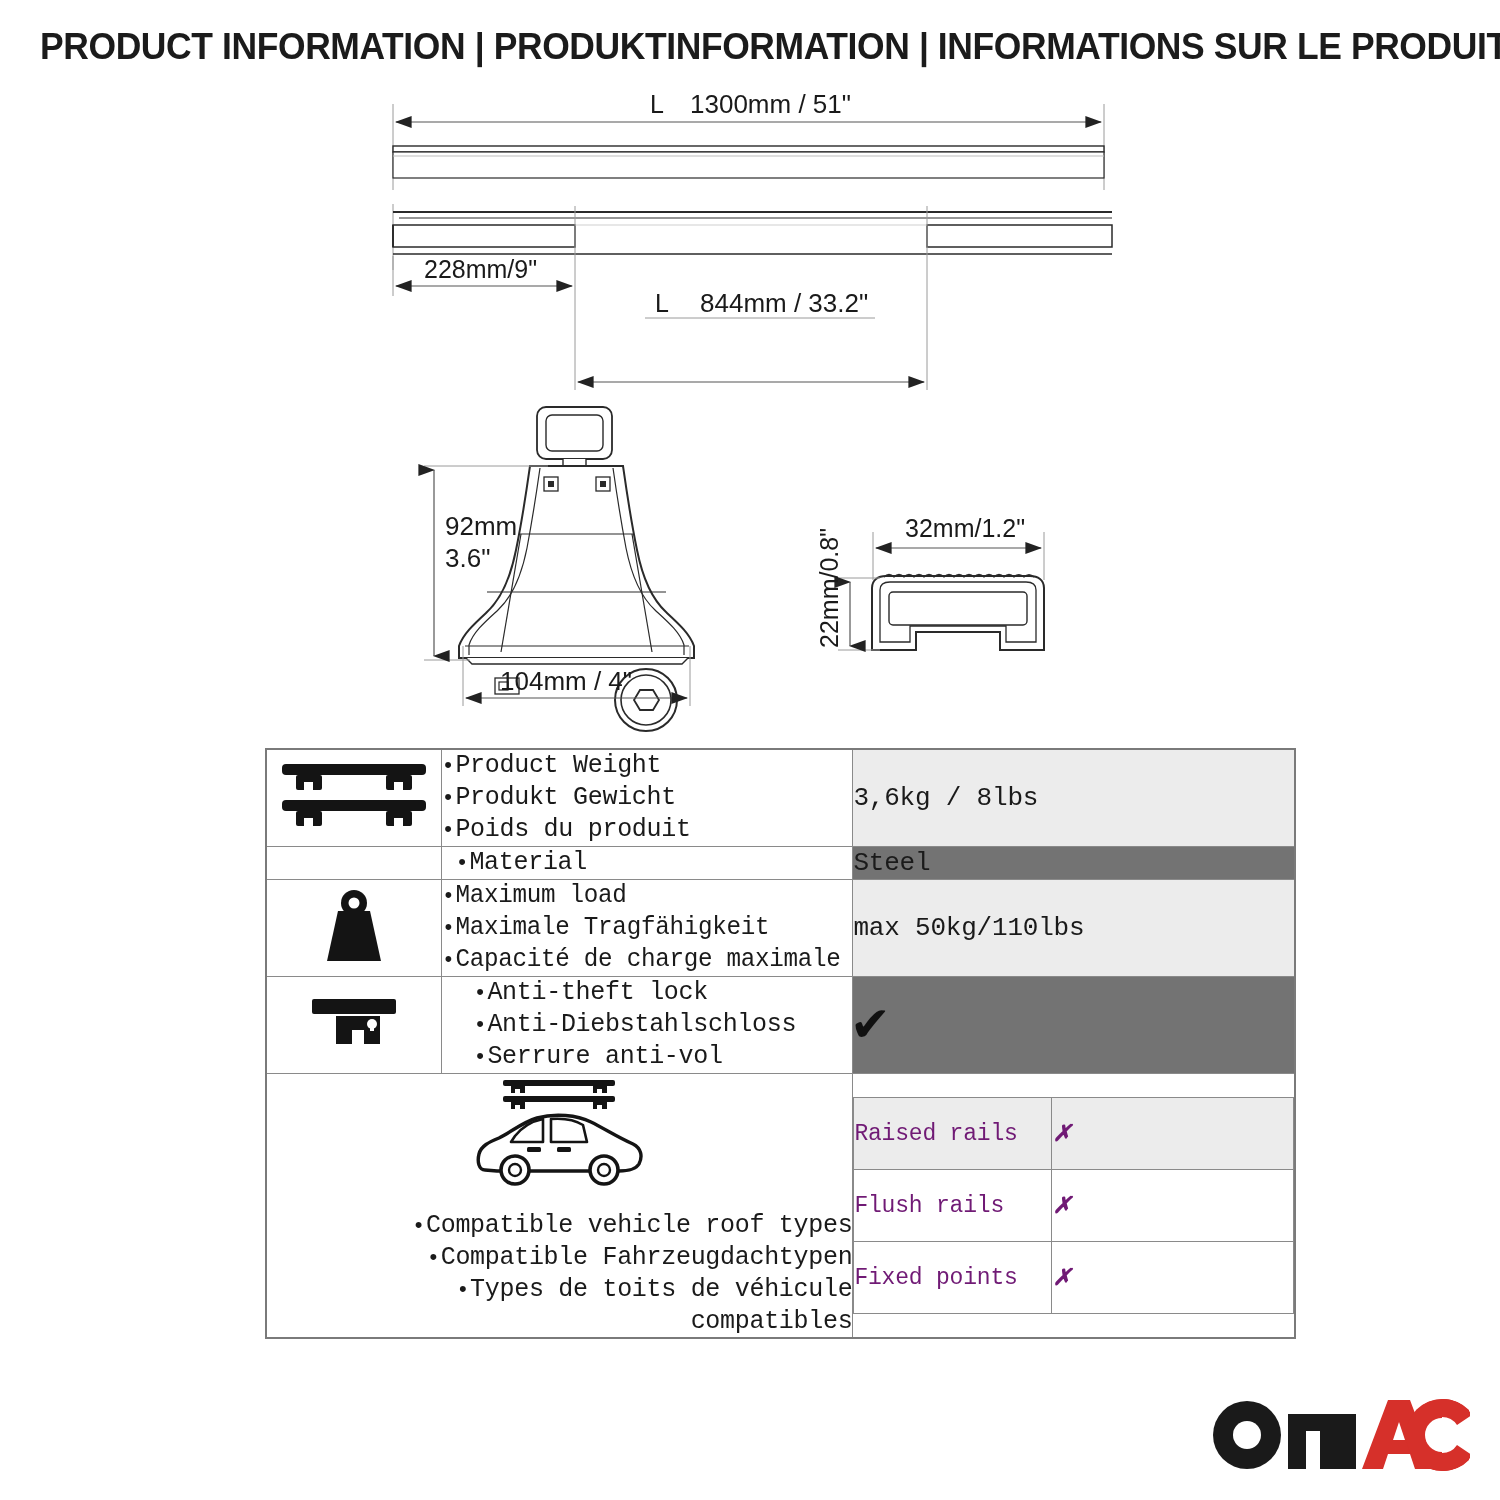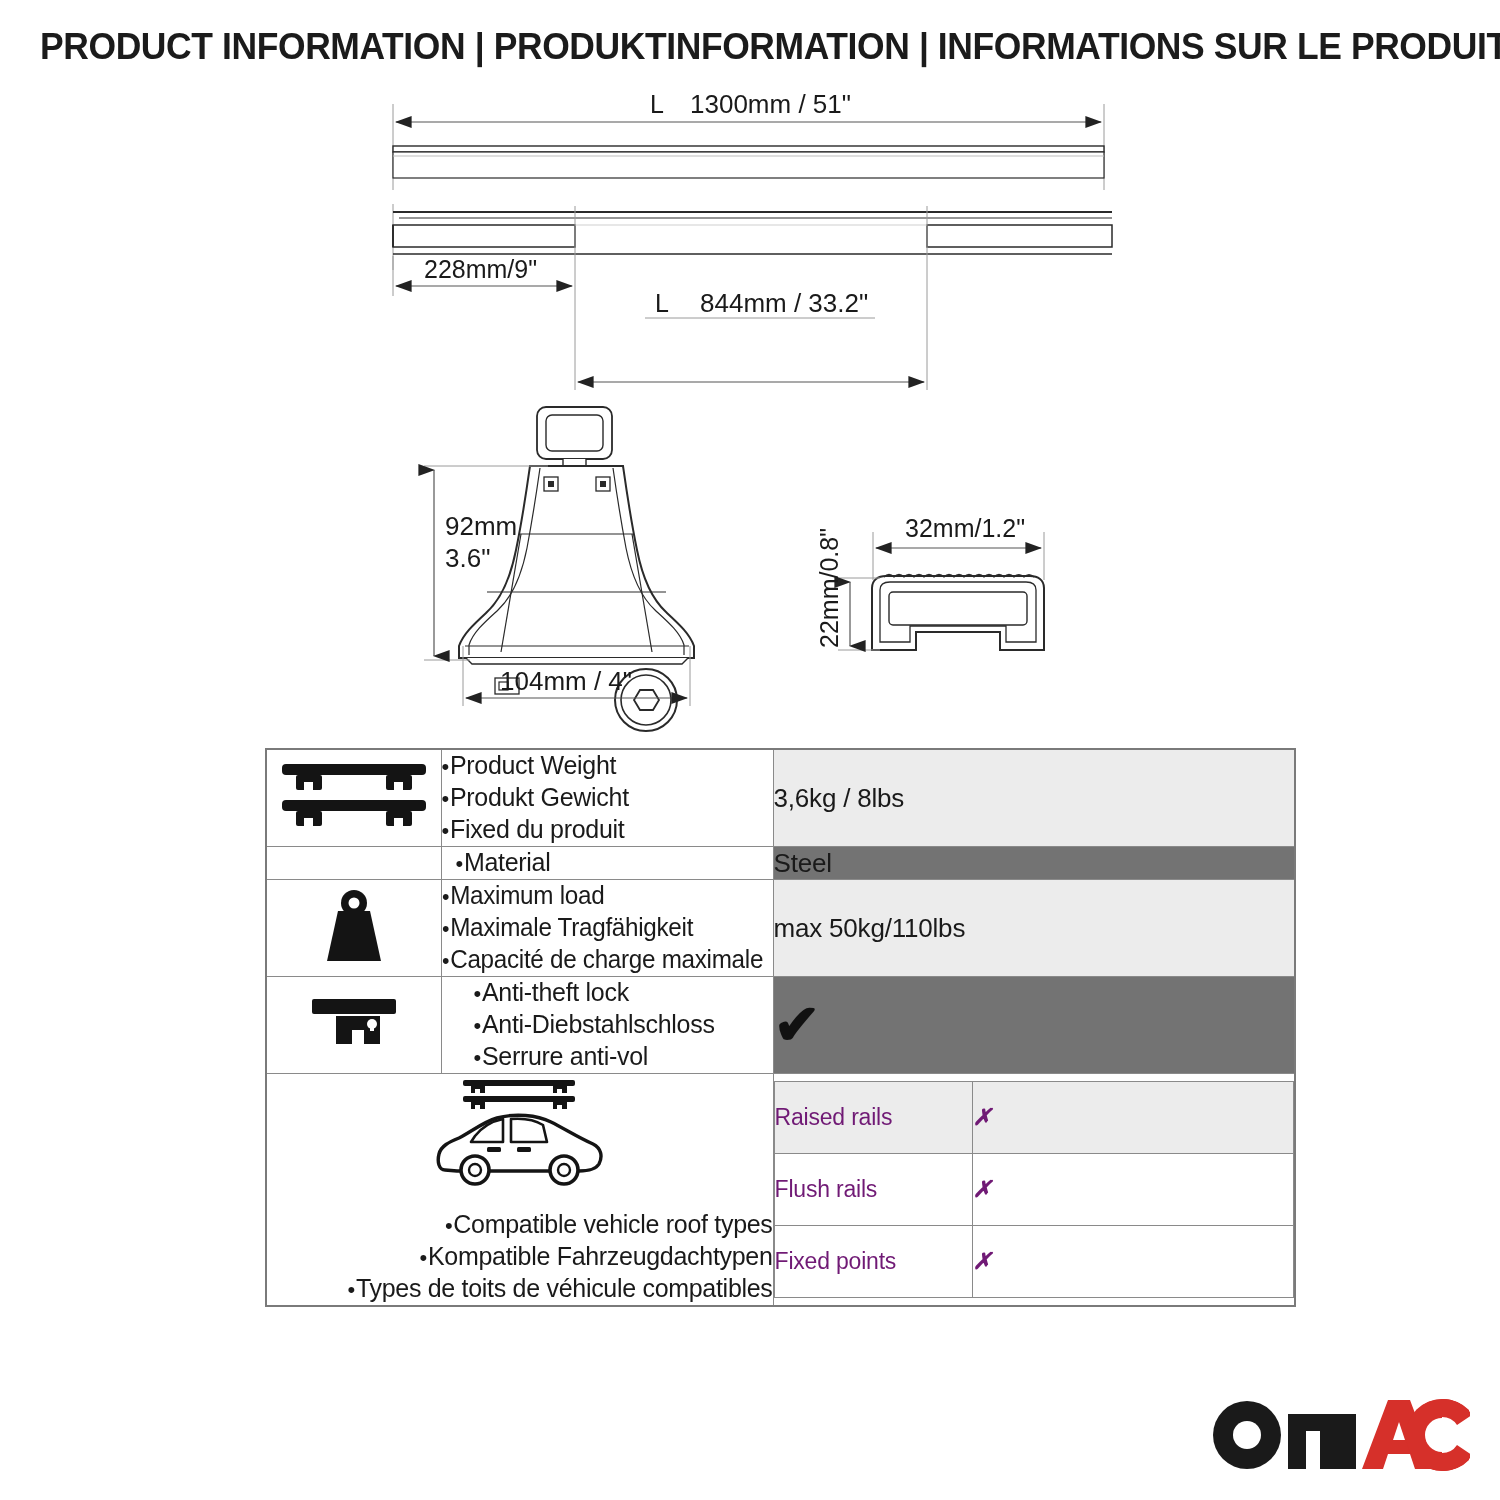--- a/index.html
+++ b/index.html
@@ -53,20 +53,21 @@
     top: 748px;
     width: 1031px;
     border: 2px solid #7a7a7a;
     border-collapse: collapse;
     background: #fff;
   }
   #spec-table td {
     border: 1px solid #8a8a8a;
     vertical-align: middle;
     padding: 0;
+    font-family: Liberation Mono, monospace;
   }
   .cell-icon {
     width: 175px;
     text-align: center;
     padding: 6px 4px;
   }
   .cell-labels {
     width: 280px;
     padding: 6px 2px 6px 6px;
   }
@@ -339,21 +340,21 @@
               <rect x="22" y="55" width="26" height="15" rx="2"></rect>
               <rect x="30" y="62" width="9" height="9" fill="#ffffff"></rect>
               <rect x="112" y="55" width="26" height="15" rx="2"></rect>
               <rect x="120" y="62" width="9" height="9" fill="#ffffff"></rect>
             </g>
           </svg>
         </td>
         <td class="cell-labels">
           <div class="lbl">Product Weight</div>
           <div class="lbl">Produkt Gewicht</div>
-          <div class="lbl">Fixed du produit</div>
+          <div class="lbl">Poids du produit</div>
         </td>
         <td class="cell-value" colspan="2">3,6kg / 8lbs</td>
       </tr>
 
       <tr>
         <td class="cell-icon"></td>
         <td class="cell-labels" style="padding-left:14px">
           <div class="lbl">Material</div>
         </td>
         <td class="cell-value plain" colspan="2">Steel</td>
@@ -437,21 +438,21 @@
               <circle cx="48" cy="96" r="14"></circle>
               <circle cx="137" cy="96" r="14"></circle>
             </g>
             <g fill="#ffffff" stroke="#141414" stroke-width="2.4">
               <circle cx="48" cy="96" r="6"></circle>
               <circle cx="137" cy="96" r="6"></circle>
             </g>
           </svg>
           <div class="roof-labels">
             <div class="lbl">Compatible vehicle roof types</div>
-            <div class="lbl">Kompatible Fahrzeugdachtypen</div>
+            <div class="lbl">Compatible Fahrzeugdachtypen</div>
             <div class="lbl">Types de toits de véhicule compatibles</div>
           </div>
         </td>
         <td colspan="2" style="padding:0">
           <table class="subtable">
             <tbody>
               <tr class="sub-shade">
                 <td>Raised rails</td>
                 <td class="mark mark-x">✗</td>
               </tr>

